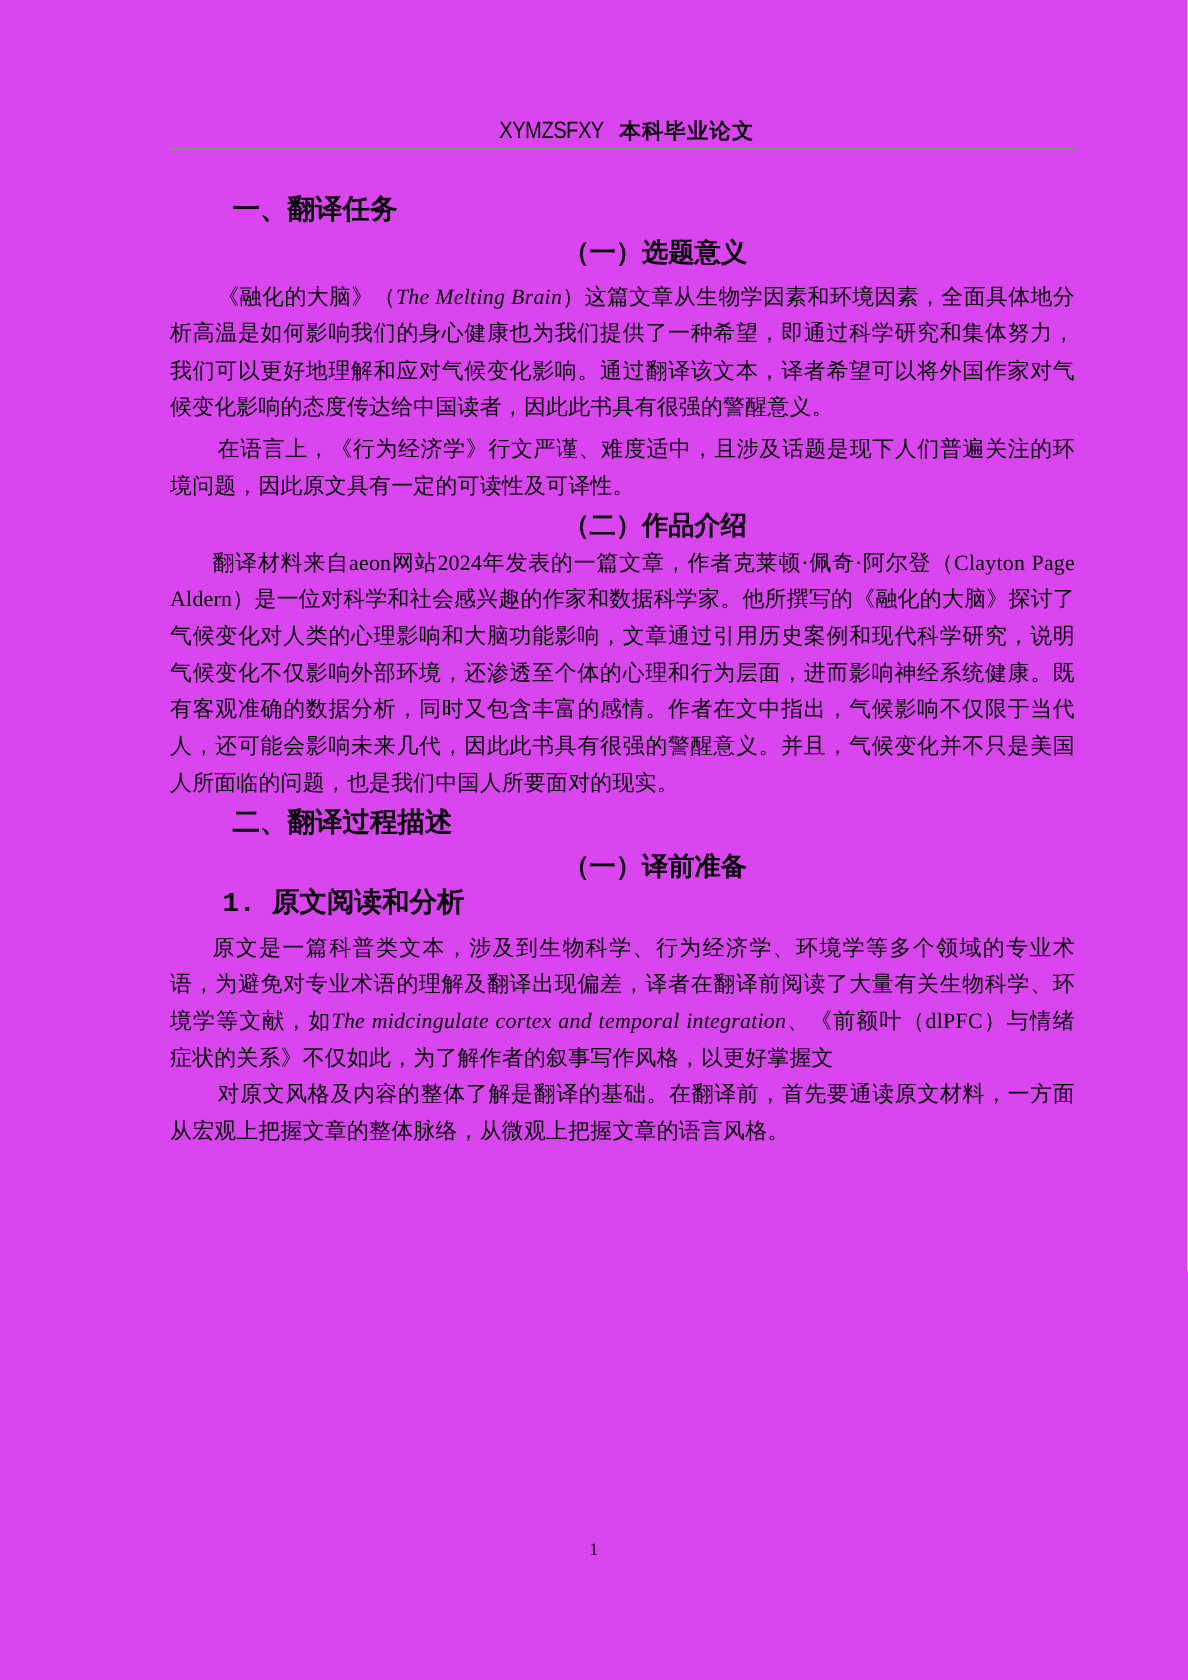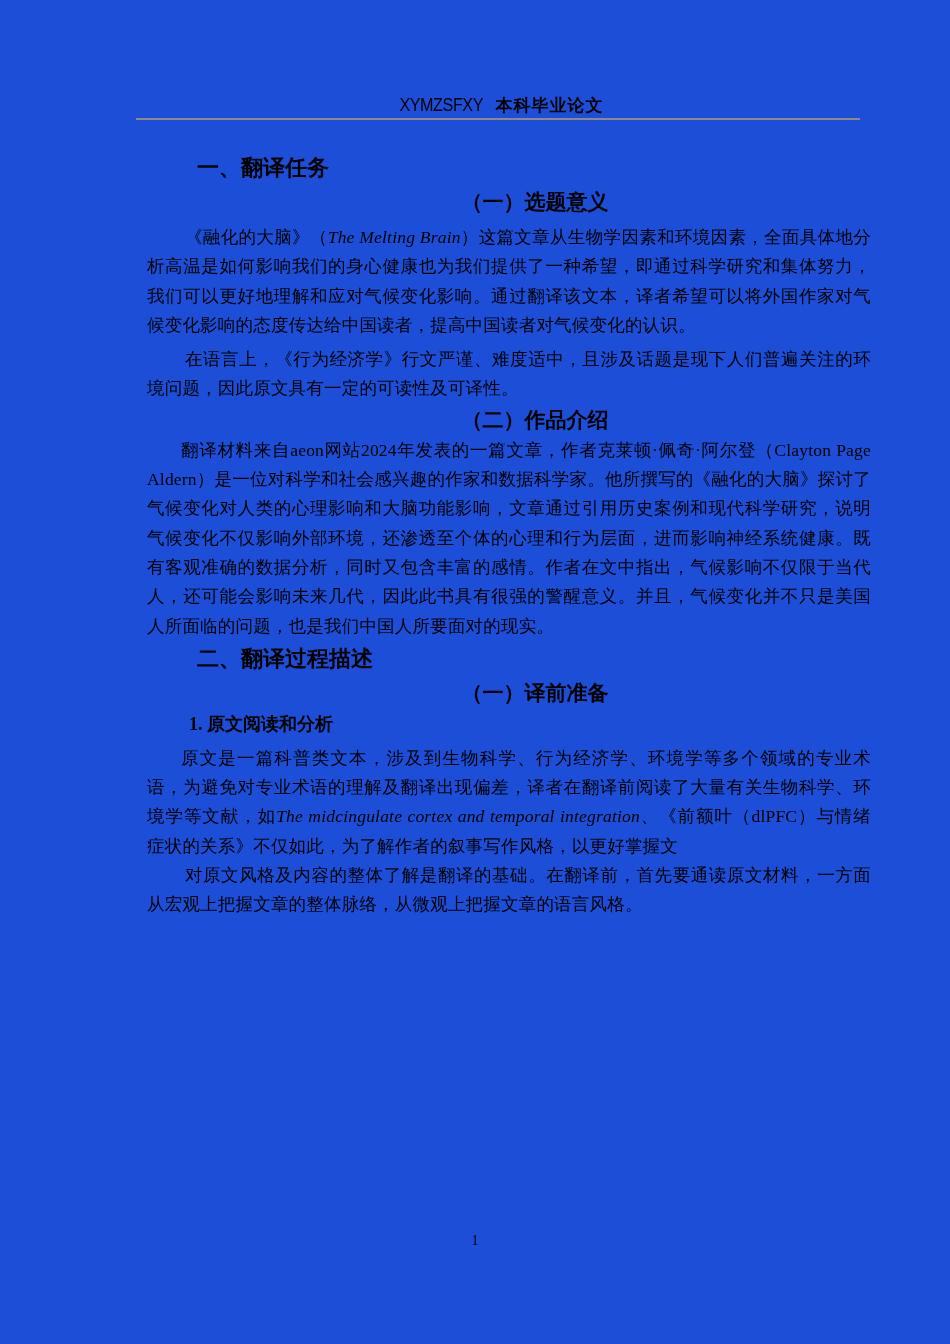--- a/index.html
+++ b/index.html
@@ -1,47 +1,47 @@
 <!DOCTYPE html>
 <html><head>
   <meta charset="utf-8">
   <style>
     html, body { margin: 0; padding: 0; background: #ffffff; }
     body { width: 950px; height: 1344px; position: relative; overflow: hidden;
       font-family: "Liberation Serif", "DejaVu Serif", serif; color: #000; }
-    .page { position: absolute; left: 0; top: 0; width: 950px; height: 1344px; background: #1d4ed8; }
+    .page { position: absolute; left: 0; top: 0; width: 950px; height: 1344px; background: #d946ef; }
     .header { position: absolute; left: 136px; top: 92px; width: 724px; text-align: center;
       font-size: 19px; line-height: 26px; }
     .header .code { font-family: "Liberation Sans Narrow", "Liberation Sans", sans-serif; letter-spacing: -0.5px; transform: scaleX(0.85); display:inline-block; }
     .header .title-cn { font-family: "DejaVu Sans", sans-serif; font-weight: bold; font-size: 17px; letter-spacing: 1px; }
     .header-rule { position: absolute; left: 136px; top: 118px; width: 724px; height: 2px; background: #8a8a8a; }
-    .content { position: absolute; left: 136px; top: 150px; width: 724px; margin-left: 11px; }
+    .content { position: absolute; left: 136px; top: 150px; width: 724px; }
     .h1 { font-family: "DejaVu Sans", sans-serif; font-weight: bold; font-size: 22px; line-height: 36px;
       padding-left: 50px; margin: 0; }
     .h2 { font-family: "DejaVu Sans", sans-serif; font-size: 21px; line-height: 32px; padding-left: 52px; margin: 0; text-align: center; }
-    .h3 { font-family: Liberation Serif, serif; font-size: 18px; line-height: 30px; padding-left: 42px; margin: 0; }
+    .h3 { font-family: Liberation Mono, monospace; font-size: 22px; line-height: 30px; padding-left: 42px; margin: 0; }
     p.body { margin: 0; font-size: 17.5px; line-height: 29.3px; text-indent: 38px; text-align: justify; letter-spacing: 0.2px; }
     p.body.gap { margin-top: 5px; }
     p.body .en-i { font-style: italic; }
     .page-num { position: absolute; left: 0; width: 950px; top: 1233px; text-align: center; font-size: 14px; }
   </style>
 </head>
 <body>
 
 <div class="page">
   <div class="header">
     <span class="code">XYMZSFXY</span>
     <span class="title-cn">本科毕业论文</span>
   </div>
   <div class="header-rule"></div>
 
   <div class="content">
     <h1 class="h1">一、翻译任务</h1>
     <h2 class="h2">（一）选题意义</h2>
-    <p class="body gap"><span>《融化的大脑》（</span><span class="en-i">The Melting Brain</span><span>）这篇文章从生物学因素和环境因素，全面具体地分析高温是如何影响我们的身心健康也为我们提供了一种希望，即通过科学研究和集体努力，我们可以更好地理解和应对气候变化影响。通过翻译该文本，译者希望可以将外国作家对气候变化影响的态度传达给中国读者，提高中国读者对气候变化的认识。</span></p>
+    <p class="body gap"><span>《融化的大脑》（</span><span class="en-i">The Melting Brain</span><span>）这篇文章从生物学因素和环境因素，全面具体地分析高温是如何影响我们的身心健康也为我们提供了一种希望，即通过科学研究和集体努力，我们可以更好地理解和应对气候变化影响。通过翻译该文本，译者希望可以将外国作家对气候变化影响的态度传达给中国读者，因此此书具有很强的警醒意义。</span></p>
     <p class="body gap">在语言上，《行为经济学》行文严谨、难度适中，且涉及话题是现下人们普遍关注的环境问题，因此原文具有一定的可读性及可译性。</p>
 
     <h2 class="h2">（二）作品介绍</h2>
     <p class="body" style="text-indent:34px">翻译材料来自aeon网站2024年发表的一篇文章，作者克莱顿·佩奇·阿尔登（Clayton Page Aldern）是一位对科学和社会感兴趣的作家和数据科学家。他所撰写的《融化的大脑》探讨了气候变化对人类的心理影响和大脑功能影响，文章通过引用历史案例和现代科学研究，说明气候变化不仅影响外部环境，还渗透至个体的心理和行为层面，进而影响神经系统健康。既有客观准确的数据分析，同时又包含丰富的感情。作者在文中指出，气候影响不仅限于当代人，还可能会影响未来几代，因此此书具有很强的警醒意义。并且，气候变化并不只是美国人所面临的问题，也是我们中国人所要面对的现实。</p>
 
     <h1 class="h1">二、翻译过程描述</h1>
     <h2 class="h2">（一）译前准备</h2>
     <h3 class="h3">1. 原文阅读和分析</h3>
     <p class="body gap" style="text-indent:34px"><span>原文是一篇科普类文本，涉及到生物科学、行为经济学、环境学等多个领域的专业术语，为避免对专业术语的理解及翻译出现偏差，译者在翻译前阅读了大量有关生物科学、环境学等文献，如</span><span class="en-i">The midcingulate cortex and temporal integration</span><span>、《前额叶（dlPFC）与情绪症状的关系》不仅如此，为了解作者的叙事写作风格，以更好掌握文</span></p>
     <p class="body">对原文风格及内容的整体了解是翻译的基础。在翻译前，首先要通读原文材料，一方面从宏观上把握文章的整体脉络，从微观上把握文章的语言风格。</p>

